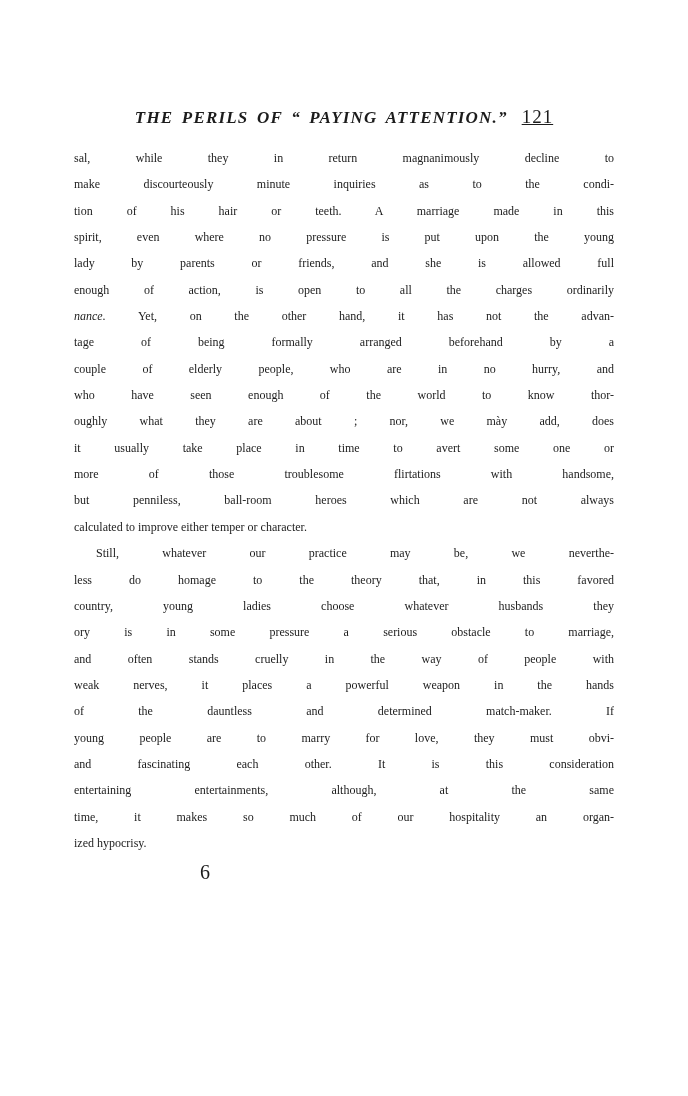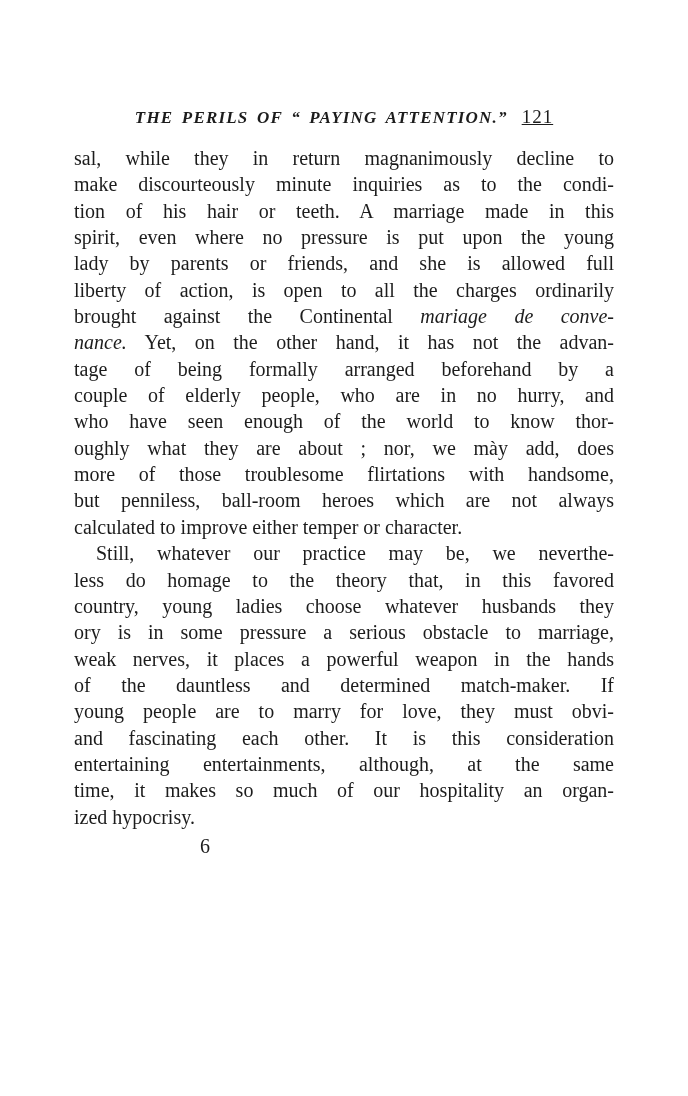--- a/index.html
+++ b/index.html
@@ -39,21 +39,21 @@
     font-style: normal;
     font-weight: 400;
     font-size: 19px;
     letter-spacing: 1px;
     text-decoration: underline;
   }
   .body-text {
     width: 540px;
   }
   .line {
-    font-size: 20px;
+    font-size: 12px;
     line-height: 26.35px;
     text-align: justify;
     text-align-last: justify;
     text-justify: inter-word;
     white-space: nowrap;
   }
   .line.no-justify {
     text-align: right;
     text-align-last: left;
   }
@@ -79,34 +79,35 @@
     <span class="title">THE PERILS OF “ PAYING ATTENTION.”</span>
     <span class="pagenum">121</span>
   </div>
 
   <div class="body-text">
       <div class="line"><span>sal, while they in return magnanimously decline to</span></div>
       <div class="line"><span>make discourteously minute inquiries as to the condi-</span></div>
       <div class="line"><span>tion of his hair or teeth.  A marriage made in this</span></div>
       <div class="line"><span>spirit, even where no pressure is put upon the young</span></div>
       <div class="line"><span>lady by parents or friends, and she is allowed full</span></div>
-      <div class="line"><span>liberty of action, is open to all the charges ordinarily</span></div>
-      <div class="line"><span>brought against the Continental </span><span class="italic">mariage de conve-</span></div>
+      <div class="line"><span>enough of action, is open to all the charges ordinarily</span></div>
       <div class="line"><span class="italic">nance.</span><span>  Yet, on the other hand, it has not the advan-</span></div>
       <div class="line"><span>tage of being formally arranged beforehand by a</span></div>
       <div class="line"><span>couple of elderly people, who are in no hurry, and</span></div>
       <div class="line"><span>who have seen enough of the world to know thor-</span></div>
       <div class="line"><span>oughly what they are about ; nor, we mày add, does</span></div>
+      <div class="line"><span>it usually take place in time to avert some one or</span></div>
       <div class="line"><span>more of those troublesome flirtations with handsome,</span></div>
       <div class="line"><span>but penniless, ball-room heroes which are not always</span></div>
       <div class="line no-justify"><span>calculated to improve either temper or character.</span></div>
       <div class="line indent"><span>Still, whatever our practice may be, we neverthe-</span></div>
       <div class="line"><span>less do homage to the theory that, in this favored</span></div>
       <div class="line"><span>country, young ladies choose whatever husbands they</span></div>
       <div class="line"><span>ory is in some pressure a serious obstacle to marriage,</span></div>
+      <div class="line"><span>and often stands cruelly in the way of people with</span></div>
       <div class="line"><span>weak nerves, it places a powerful weapon in the hands</span></div>
       <div class="line"><span>of the dauntless and determined match-maker.  If</span></div>
       <div class="line"><span>young people are to marry for love, they must obvi-</span></div>
       <div class="line"><span>and fascinating each other.  It is this consideration</span></div>
       <div class="line"><span>entertaining entertainments, although, at the same</span></div>
       <div class="line"><span>time, it makes so much of our hospitality an organ-</span></div>
       <div class="line no-justify"><span>ized hypocrisy.</span></div>
     </div>
 
   <div class="signature-mark">6</div>

